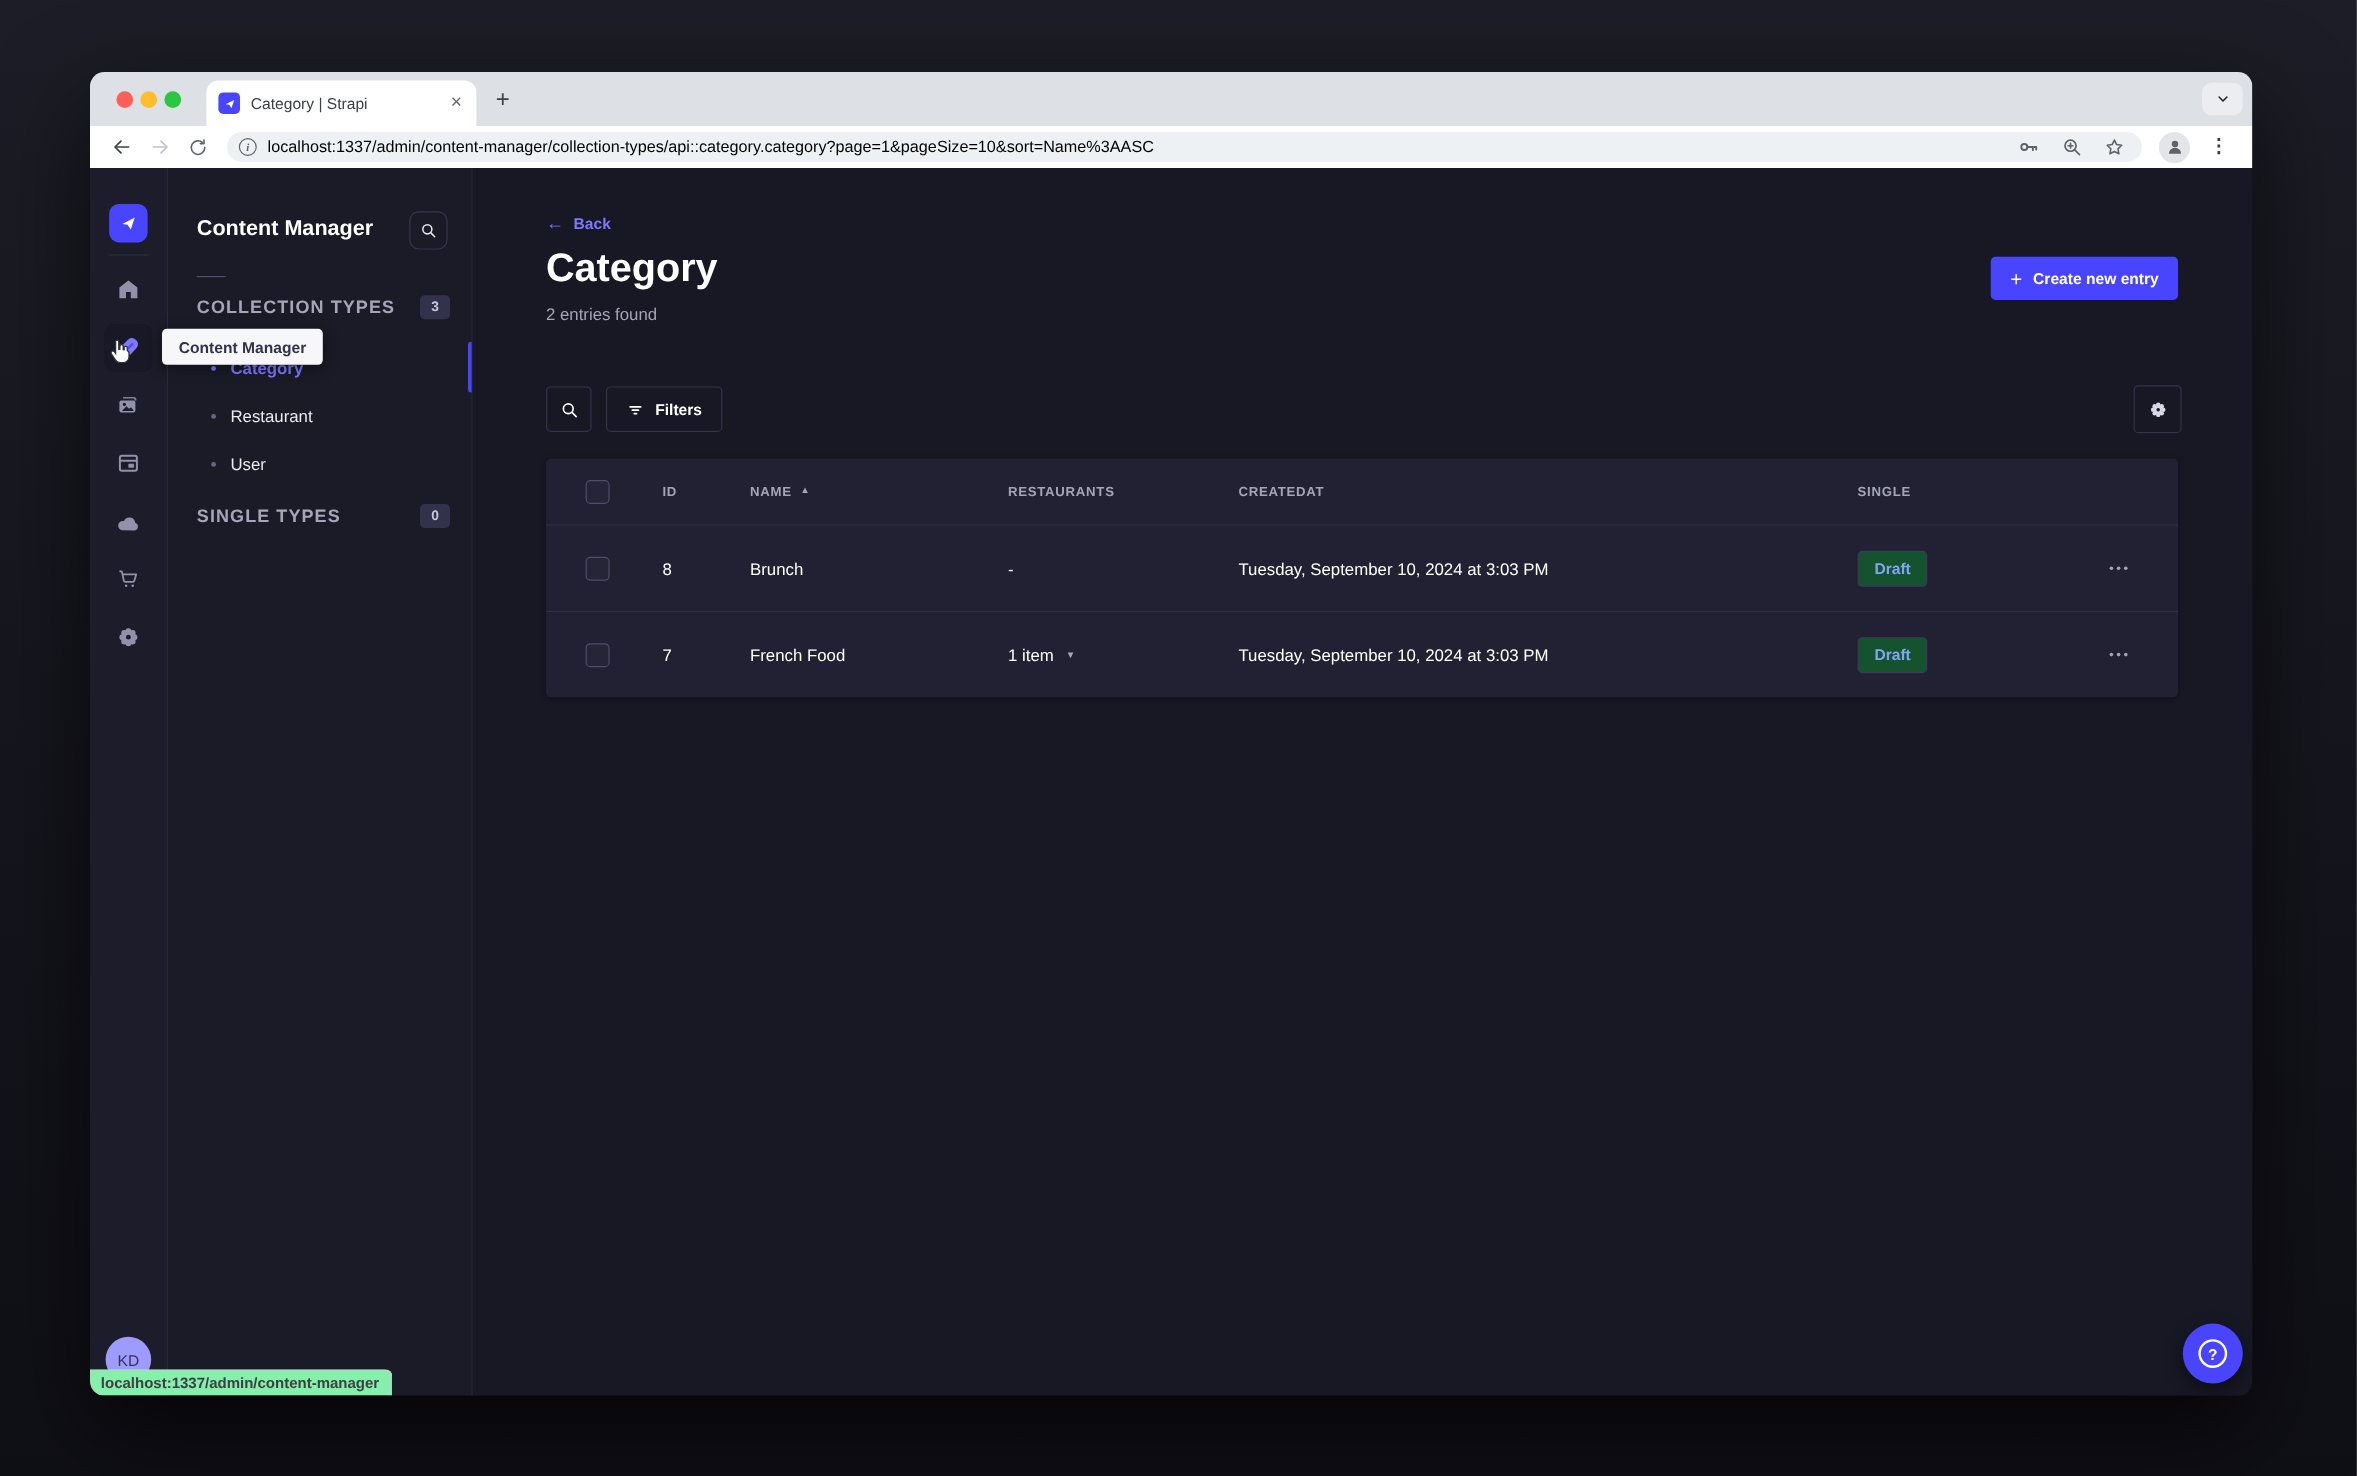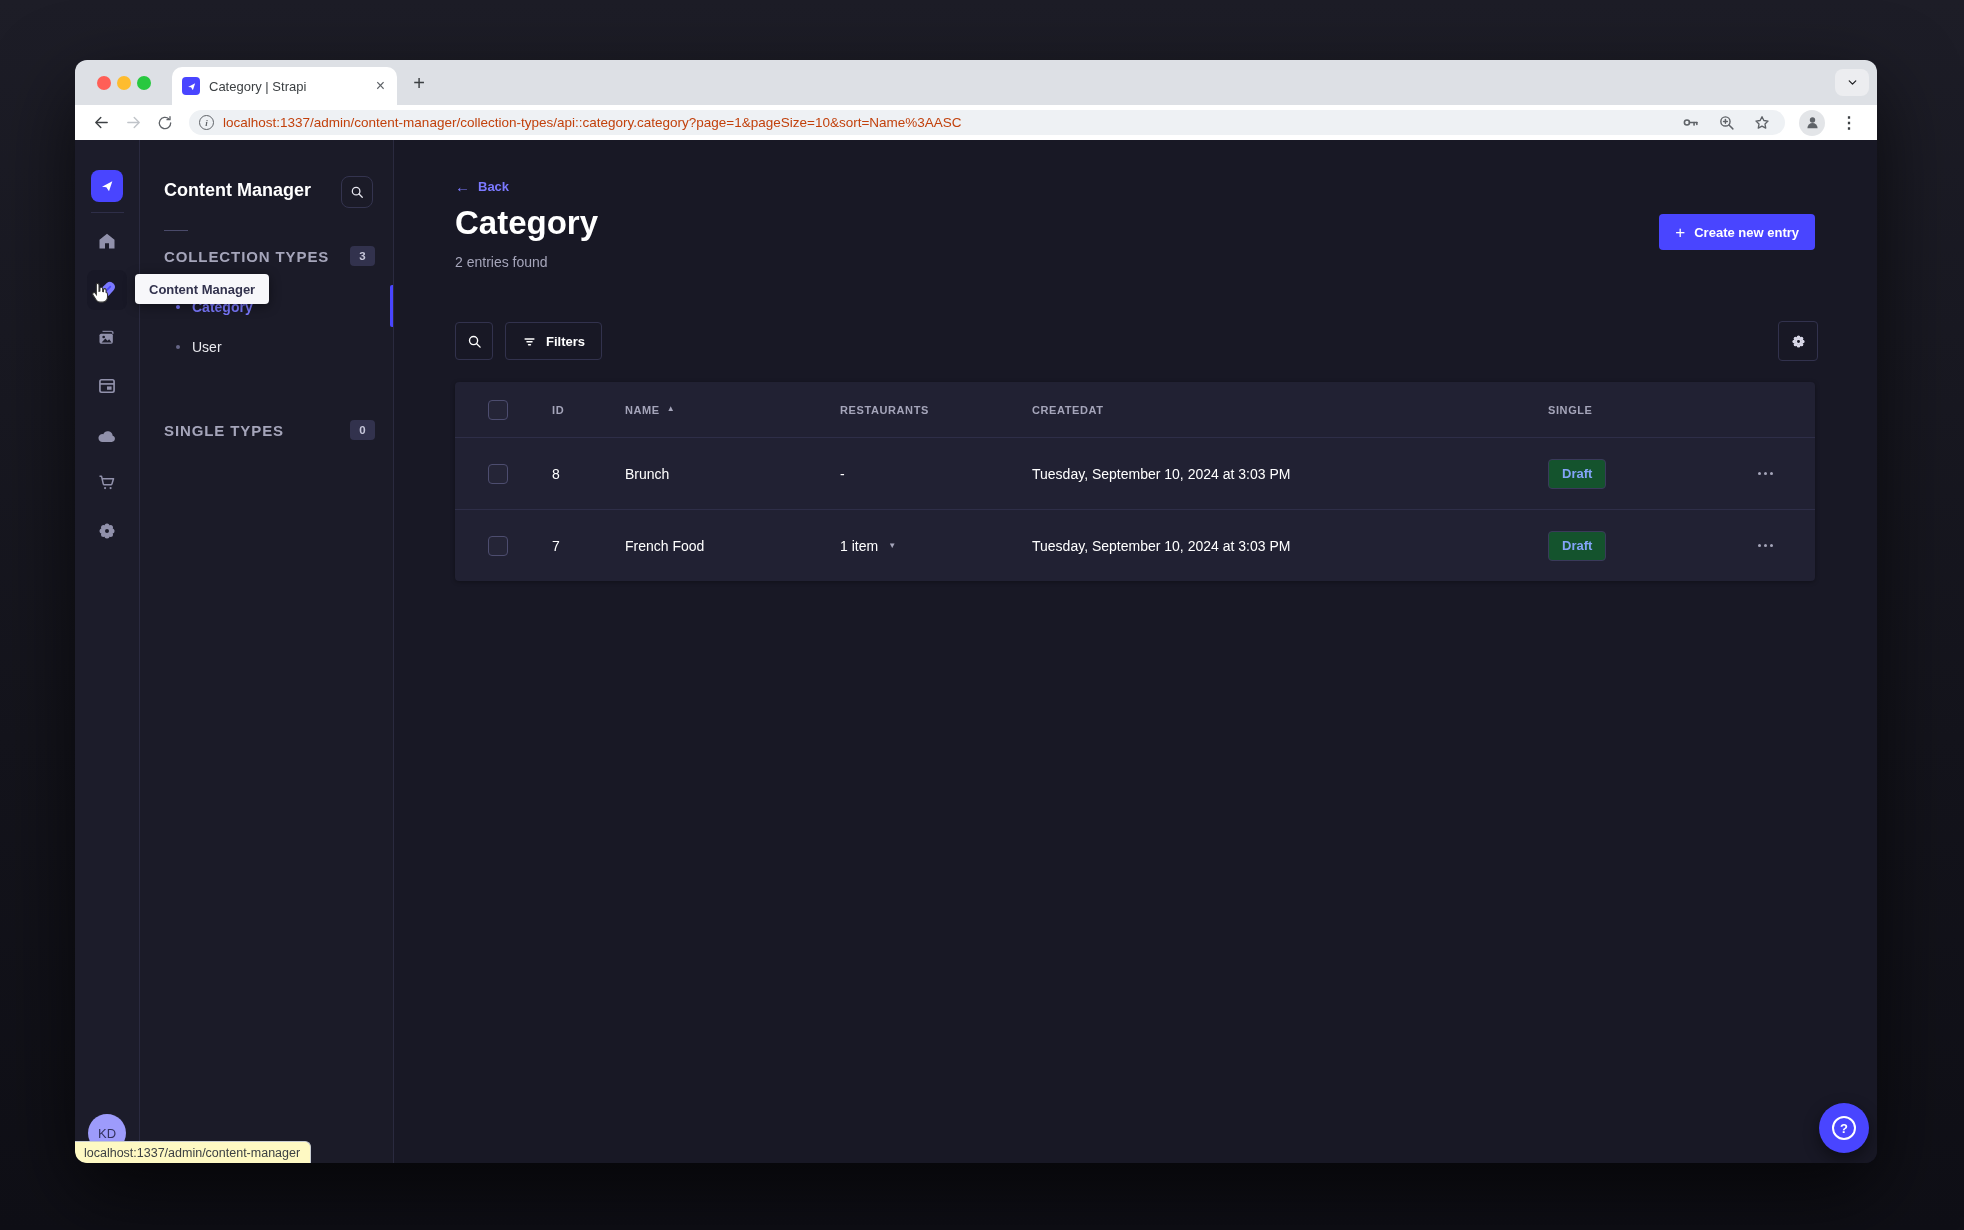--- a/index.html
+++ b/index.html
@@ -31,21 +31,21 @@
     border-radius:8px; display:flex; align-items:center; justify-content:center; }
 
   .toolbar { height:35px; background:#ffffff; display:flex; align-items:center; padding:0 14px; }
   .nav-btn { width:24px; display:flex; justify-content:center; align-items:center; flex:none; }
   .nav-btn + .nav-btn { margin-left:8px; }
   .urlbar { margin-left:12px; height:25px; width:1596px; flex:none; background:#eef1f4;
     border-radius:13px; display:flex; align-items:center; padding:0 14px 0 10px; }
   .info-ic { width:15px; height:15px; border:1.4px solid #5f6368; border-radius:50%; color:#5f6368;
     font-size:9px; font-weight:700; display:flex; align-items:center; justify-content:center; flex:none;
     font-family:"Liberation Serif", serif; font-style:italic; }
-  .url-text { margin-left:9px; font-size:13.5px; color:#c2410c; white-space:nowrap; overflow:hidden; }
+  .url-text { margin-left:9px; font-size:13.5px; color:#000000; white-space:nowrap; overflow:hidden; }
   .pill-icons { margin-left:auto; display:flex; align-items:center; gap:18px; }
   .chrome-avatar { margin-left:auto; width:26px; height:26px; border-radius:50%; background:#e3e5e8;
     display:flex; align-items:center; justify-content:center; }
   .kebab { margin-left:16px; margin-right:6px; color:#3c4043; font-size:16px; letter-spacing:0;
     font-weight:700; line-height:1; }
 
   
   .app { display:flex; height:1023px; position:relative; }
   .rail { width:65px; background:#1c1c2a; border-right:1px solid #2a2a3f; position:relative; flex:none; }
   .logo { position:absolute; left:16px; top:30px; width:32px; height:32px; border-radius:8px;
@@ -118,23 +118,23 @@
   .dots-cell { display:flex; justify-content:flex-end; padding-right:42px; }
   .dots { display:flex; gap:3px; align-items:center; }
   .dots i { width:3px; height:3px; border-radius:50%; background:#a5a5ba; display:block; }
 
   .help-fab { position:absolute; right:8px; bottom:10px; width:50px; height:50px; border-radius:50%;
     background:#4945ff; display:flex; align-items:center; justify-content:center;
     box-shadow:0 6px 16px rgba(0,0,0,.45); }
   .help-q { width:24px; height:24px; border:2px solid #fff; border-radius:50%; color:#fff; font-size:13px;
     font-weight:700; display:flex; align-items:center; justify-content:center; }
 
-  .status-bar { position:absolute; left:0; bottom:0; height:22px; background:#fef9c3;
+  .status-bar { position:absolute; left:0; bottom:0; height:22px; background:#86efac;
     border-top:1px solid #c9cdd2; border-right:1px solid #c9cdd2; border-radius:0 6px 0 10px;
-    display:flex; align-items:center; padding:0 10px 0 9px; font-size:12.5px; color:#3c4043; z-index:50; }
+    display:flex; align-items:center; padding:0 10px 0 9px; font-size:12.5px; color:#3c4043; z-index:50;font-weight:bold; }
 </style>
 </head>
 <body>
 
 <div class="window">
 
   <div class="tabstrip">
     <span class="traffic t-close"></span>
     <span class="traffic t-min"></span>
     <span class="traffic t-max"></span>
@@ -284,20 +284,24 @@
 
       <div class="section-hdr" style="top:106px">
         <span class="section-label">COLLECTION TYPES</span>
         <span class="count-badge">3</span>
       </div>
 
       <div class="subnav-items">
         <div class="subnav-item active">
           <span class="bullet"></span>
           <span>Category</span>
+        </div>
+        <div class="subnav-item">
+          <span class="bullet"></span>
+          <span>Restaurant</span>
         </div>
         <div class="subnav-item">
           <span class="bullet"></span>
           <span>User</span>
         </div>
       </div>
       <div class="active-bar"></div>
 
       <div class="section-hdr" style="top:280px">
         <span class="section-label">SINGLE TYPES</span>

